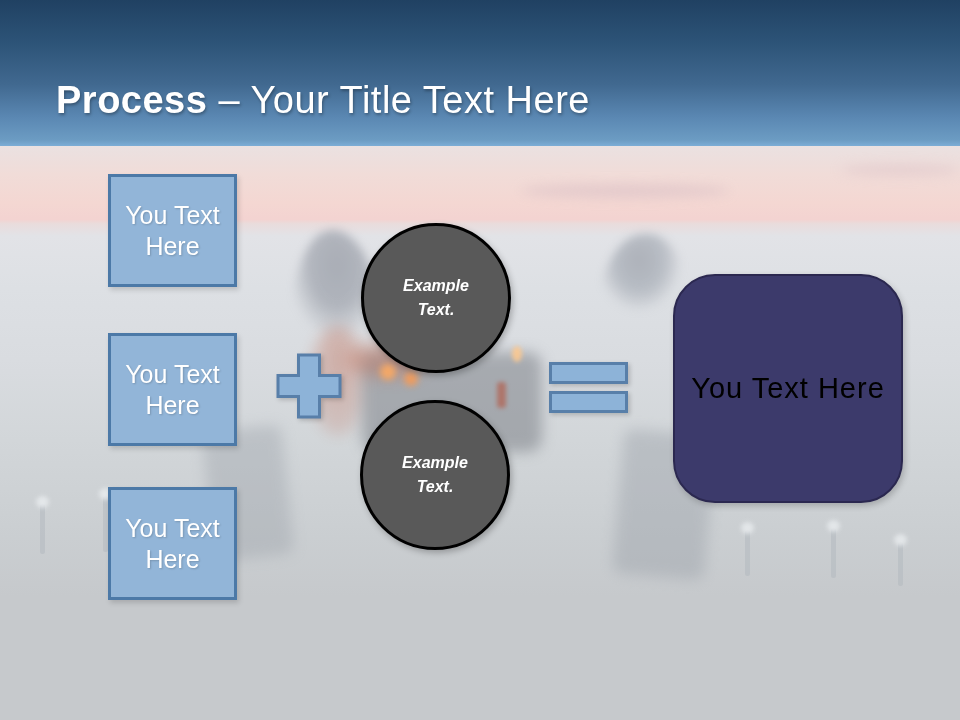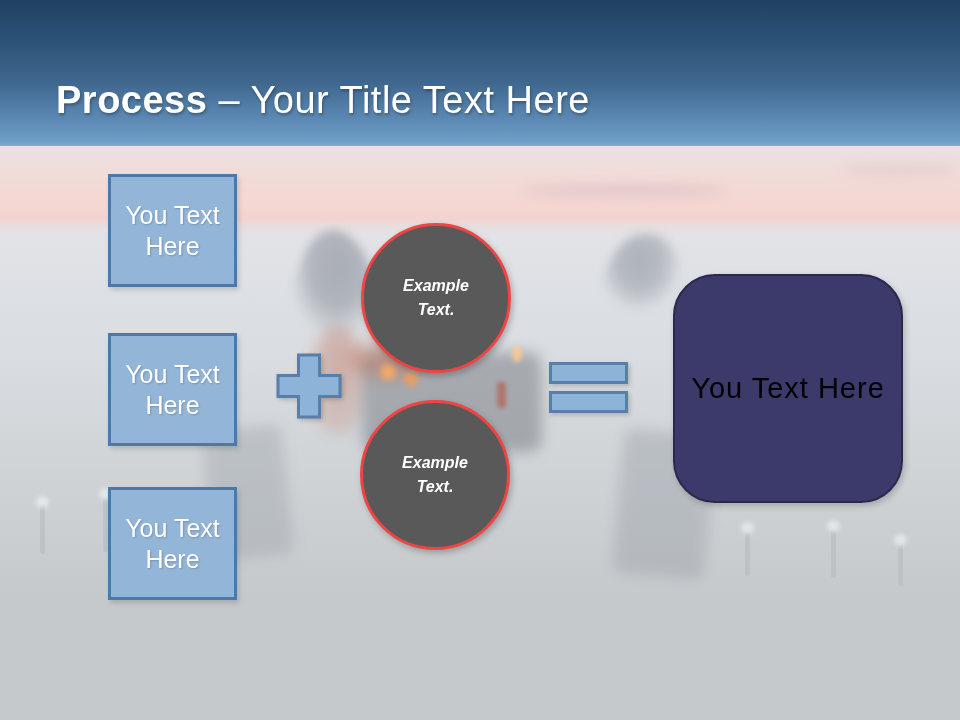--- a/index.html
+++ b/index.html
@@ -88,21 +88,21 @@
   .plus{left:276px;top:353px;}
   .equals{left:549px;top:362px;width:79px;}
   .ebar{
     width:79px;height:22px;box-sizing:border-box;
     background:#8db3d8;border:3px solid #587fa9;
   }
   .ebar + .ebar{margin-top:7px;}
   
   .circle{
     position:absolute;width:150px;height:150px;box-sizing:border-box;border-radius:50%;
-    background:#595959;border:3px solid #ef4444;
+    background:#595959;border:3px solid #000000;
     display:flex;align-items:center;justify-content:center;text-align:center;
     color:#ffffff;font-weight:700;font-style:italic;font-size:16px;line-height:24px;
     box-shadow:2px 3px 6px rgba(0,0,0,.25);
   }
   .circle .lbl{width:92px;}
   .circle1{left:361px;top:223px;}
   .circle2{left:360px;top:400px;}
   
   .result{
     position:absolute;left:673px;top:274px;width:230px;height:229px;box-sizing:border-box;

